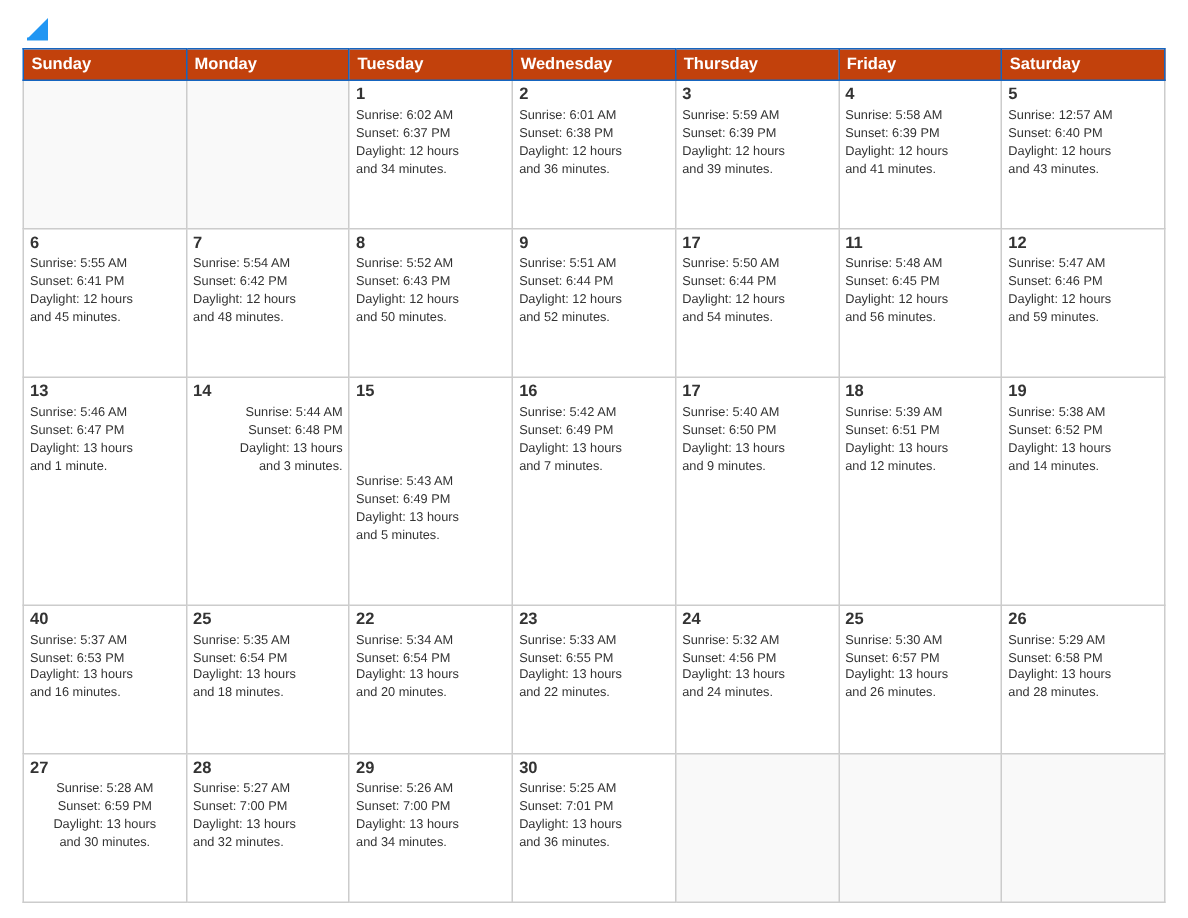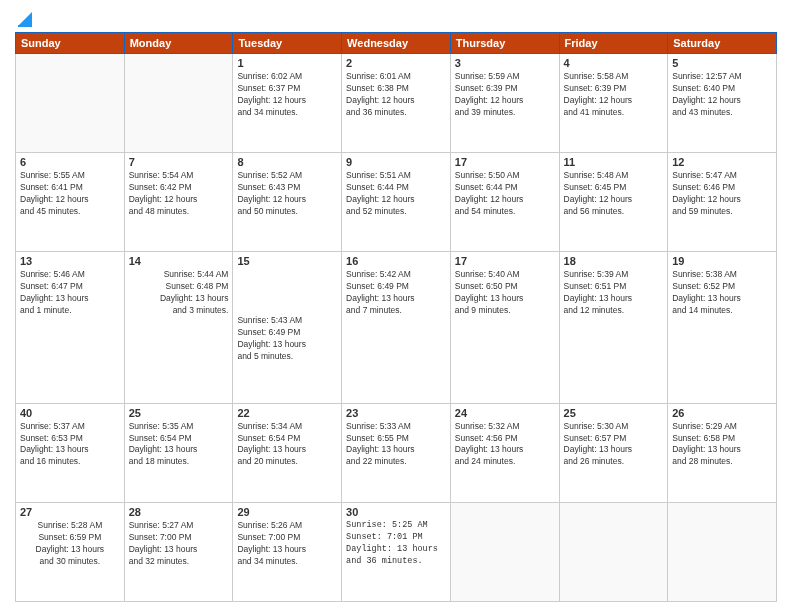--- a/index.html
+++ b/index.html
@@ -327,21 +327,21 @@
           </td>
           <td>
             <span class="day-num">29</span>
             <div class="day-info" style="white-space: pre-line;">Sunrise: 5:26 AM
 Sunset: 7:00 PM
 Daylight: 13 hours
 and 34 minutes.</div>
           </td>
           <td>
             <span class="day-num">30</span>
-            <div class="day-info" style="white-space: pre-line; font-family: Liberation Mono, monospace;">Sunrise: 5:25 AM
+            <div class="day-info" style="white-space: pre-line;">Sunrise: 5:25 AM
 Sunset: 7:01 PM
 Daylight: 13 hours
 and 36 minutes.</div>
           </td>
           <td class="empty-cell"></td>
           <td class="empty-cell"></td>
           <td class="empty-cell"></td>
         </tr>
       </tbody>
   </table>

